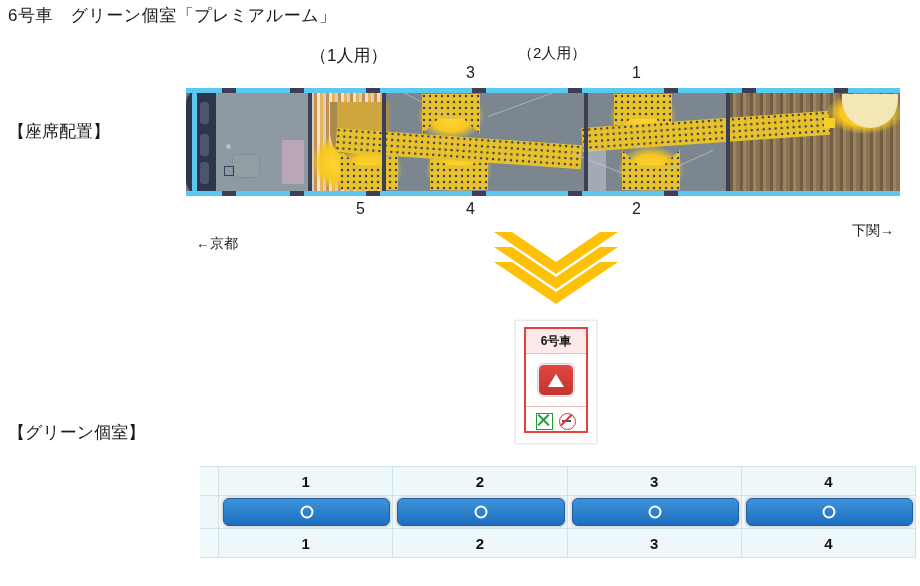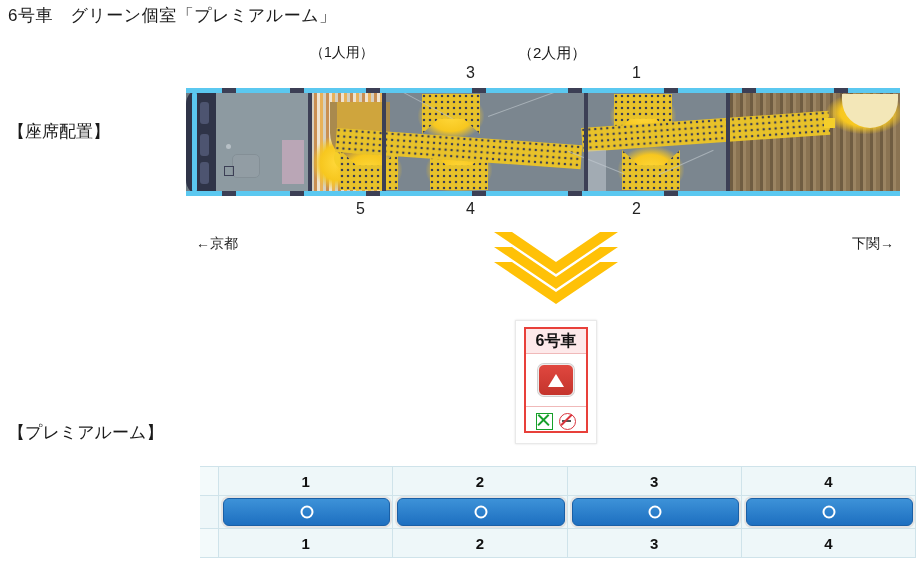--- a/index.html
+++ b/index.html
@@ -5,37 +5,37 @@
   html,body{margin:0;padding:0;}
   body{
     width:920px;height:586px;background:#ffffff;
     font-family:"Liberation Sans","DejaVu Sans",sans-serif;
     color:#1a1a1a;position:relative;overflow:hidden;
   }
   .abs{position:absolute;}
 
   
   #title{left:8px;top:4px;font-size:17px;letter-spacing:.5px;white-space:nowrap;}
-  #cap-1nin{left:310px;top:44px;font-size:14px;}
+  #cap-1nin{left:310px;top:44px;font-size:17px;}
   #cap-2nin{left:518px;top:44px;font-size:15px;}
   #label-layout{left:8px;top:120px;font-size:17px;}
   #label-seatmap{left:8px;top:421px;font-size:17px;}
 
   
   .seatnum{font-size:16px;color:#222;}
   #n3{left:466px;top:64px;}
   #n1{left:632px;top:64px;}
   #n5{left:356px;top:200px;}
   #n4{left:466px;top:200px;}
   #n2{left:632px;top:200px;}
 
   
   .dirlabel{font-size:14px;color:#222;}
   #dir-left{left:196px;top:235px;}
-  #dir-right{left:852px;top:235px;}
+  #dir-right{left:852px;top:222px;}
 
   
   #car{left:186px;top:88px;width:714px;height:108px;}
   #car .body{position:absolute;inset:0;background:#6f7b84;overflow:hidden;}
   .edge-top,.edge-bot{position:absolute;left:0;right:0;height:5px;background:#5bc8f0;}
   .edge-top{top:0;} .edge-bot{bottom:0;}
   .tick{position:absolute;width:14px;height:5px;background:#3c3f55;}
   .nose{position:absolute;left:0;top:0;width:30px;height:108px;
         background:#2f3448;border-radius:16px 0 0 16px;}
   .nose:after{content:"";position:absolute;left:6px;top:4px;width:5px;height:100px;
@@ -64,21 +64,21 @@
   
   #chev{left:494px;top:232px;width:124px;height:72px;}
   #chev svg{display:block;}
 
   
   #badge{left:515px;top:320px;width:80px;height:122px;
       background:#fff;border:1px solid #e9e9e9;box-shadow:0 0 2px rgba(0,0,0,.12);}
   #badge .inner{position:absolute;left:8px;top:6px;right:8px;bottom:10px;
       border:2px solid #e8403a;background:#fff;}
   #badge .bname{height:24px;line-height:24px;text-align:center;
-      font-size:16px;font-weight:bold;color:#111;background:#fde9ea;
+      font-size:12px;font-weight:bold;color:#111;background:#fde9ea;
       border-bottom:1px solid #f0b9b9;}
   #badge .bmid{height:52px;display:flex;align-items:center;justify-content:center;
       border-bottom:1px solid #f0b9b9;}
   .gsymbol{width:34px;height:30px;border-radius:6px;
       background:linear-gradient(#e0473f,#c4342c);border:1px solid #ededed;
       box-shadow:0 0 0 1px #cfcfcf;display:flex;align-items:center;justify-content:center;}
   .gtri{width:0;height:0;border-left:8px solid transparent;border-right:8px solid transparent;
       border-bottom:13px solid #fff;}
   #badge .bbot{height:28px;display:flex;align-items:center;justify-content:center;gap:6px;}
   .icon-sq{width:15px;height:15px;border:1.8px solid #17a02a;position:relative;background:#fff;}
@@ -104,21 +104,21 @@
   .seatbtn .circ{position:absolute;left:50%;top:50%;transform:translate(-50%,-50%);
       width:9px;height:9px;border:2px solid #fff;border-radius:50%;}
 </style>
 </head>
 <body>
 
 <div class="abs" id="title">6号車　グリーン個室「プレミアルーム」</div>
 <div class="abs" id="cap-1nin">（1人用）</div>
 <div class="abs" id="cap-2nin">（2人用）</div>
 <div class="abs" id="label-layout">【座席配置】</div>
-<div class="abs" id="label-seatmap">【プレミアルーム】</div>
+<div class="abs" id="label-seatmap">【グリーン個室】</div>
 
 <div class="abs seatnum" id="n3">3</div>
 <div class="abs seatnum" id="n1">1</div>
 <div class="abs seatnum" id="n5">5</div>
 <div class="abs seatnum" id="n4">4</div>
 <div class="abs seatnum" id="n2">2</div>
 
 <div class="abs" id="car">
   <div class="body">
 

